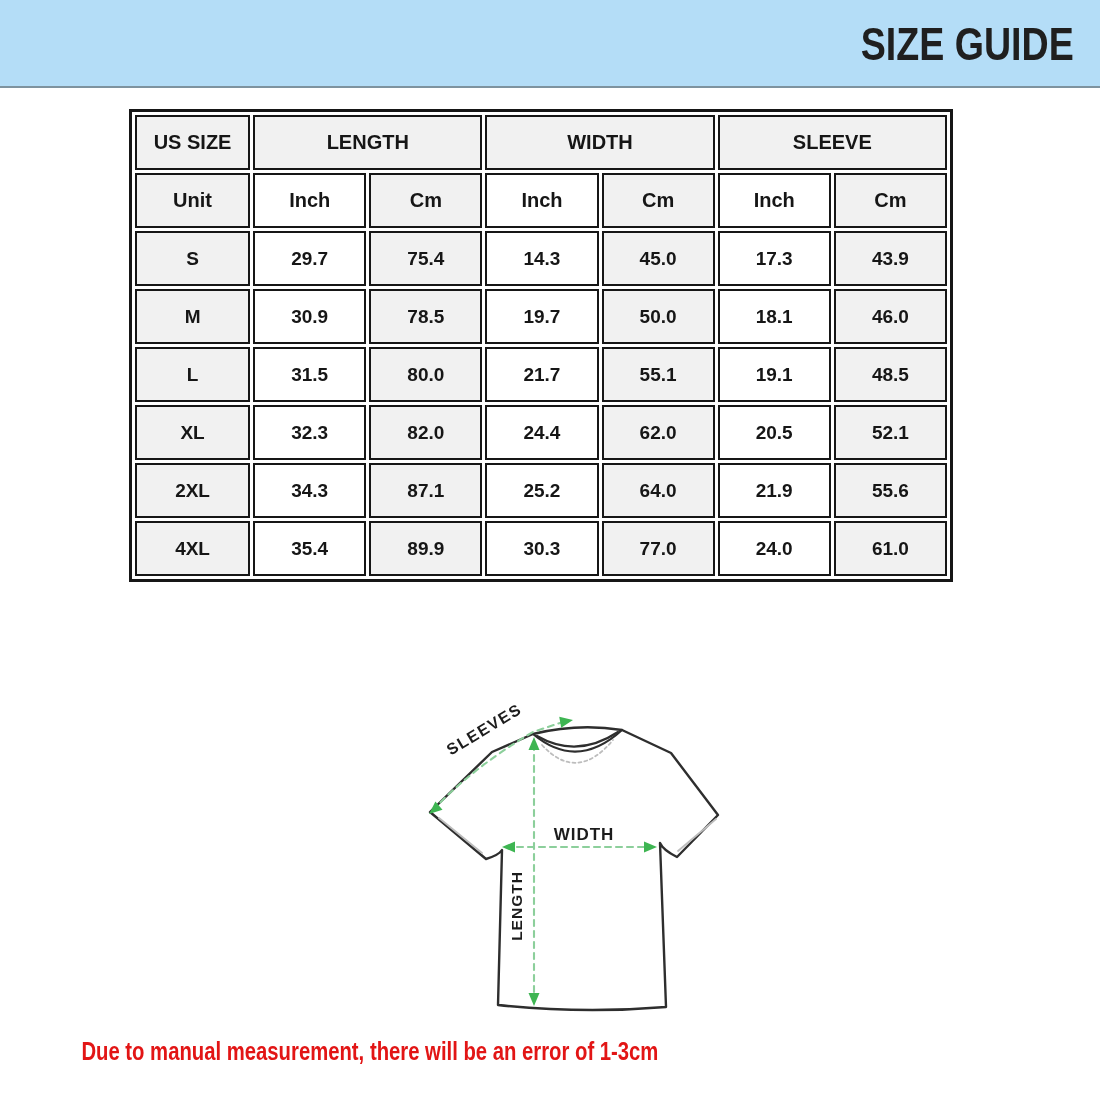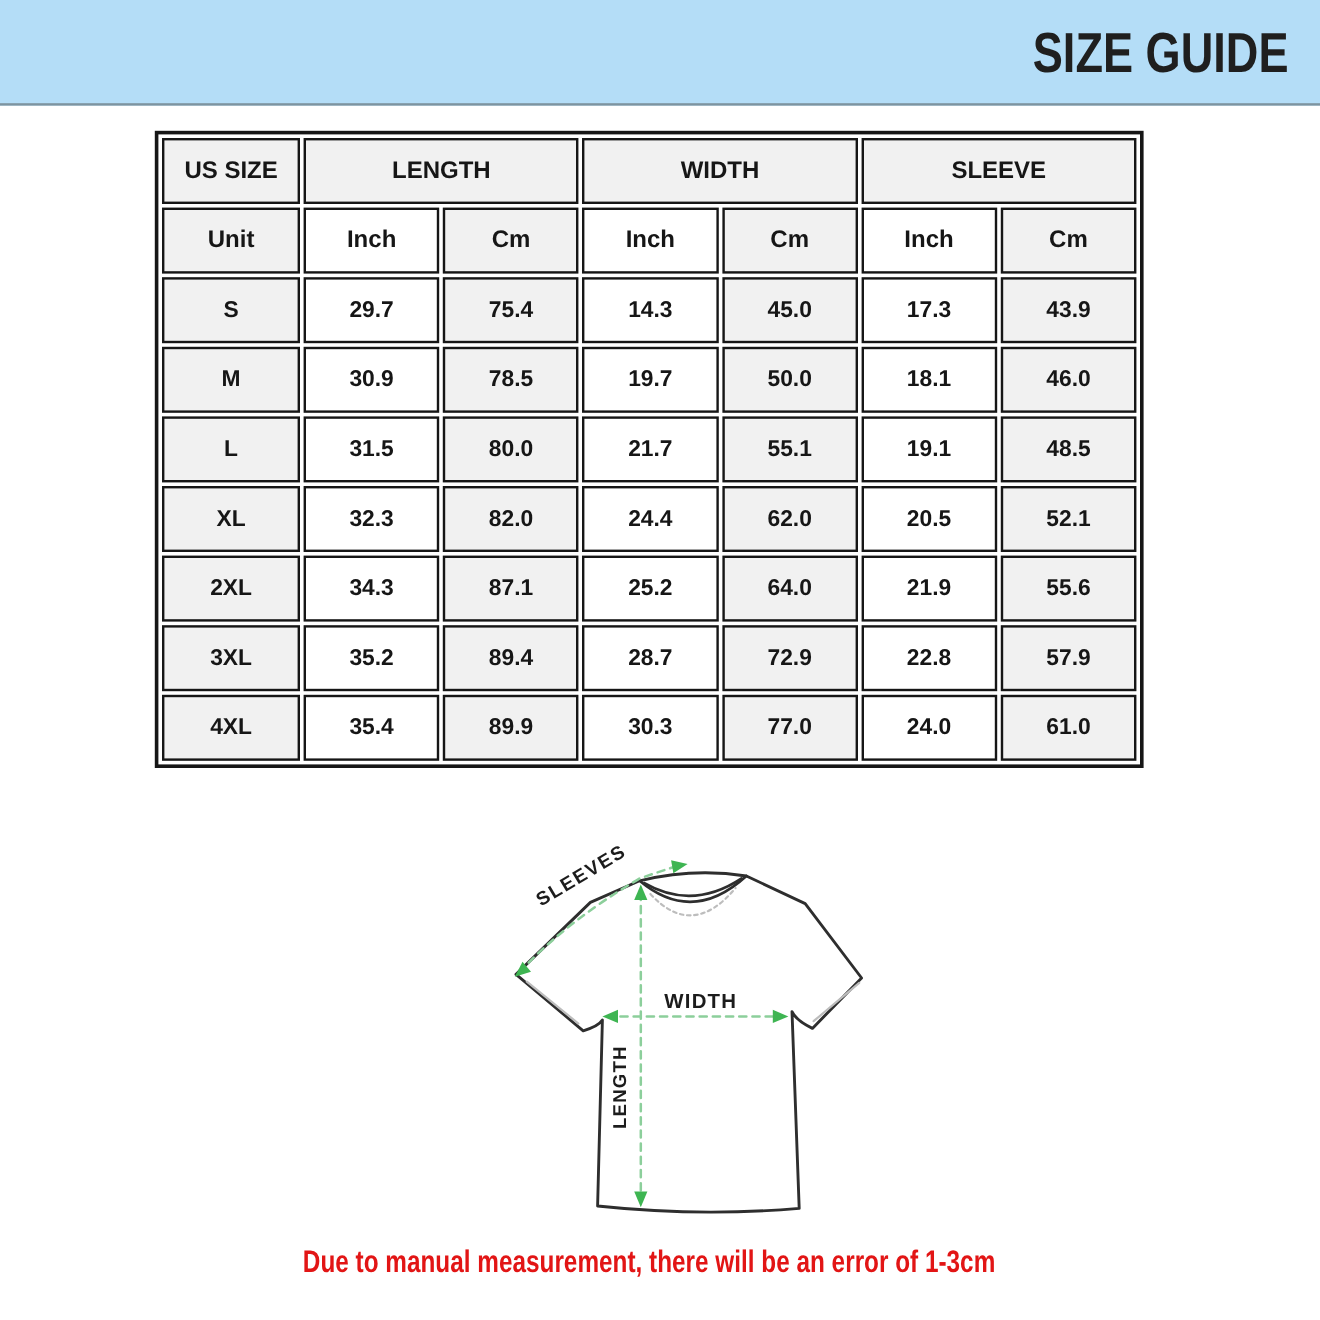--- a/index.html
+++ b/index.html
@@ -37,21 +37,21 @@
   .diagram{position:absolute;left:395px;top:685px;width:415px;height:345px;}
   .diagram svg{width:100%;height:100%;display:block;}
   .shirt-line{fill:#ffffff;stroke:#2e2e2e;stroke-width:2.4;stroke-linejoin:round;stroke-linecap:round;}
   .shirt-detail{fill:none;stroke:#2e2e2e;stroke-width:2.2;stroke-linecap:round;}
   .shirt-gray{fill:none;stroke:#bdbdbd;stroke-width:1.8;stroke-linecap:round;}
   .meas-dash{fill:none;stroke:#8ccf9b;stroke-width:2.1;stroke-dasharray:6 5;stroke-linecap:round;}
   .meas-arrow{fill:#3eb552;stroke:none;}
   .meas-label{font-family:"Liberation Sans",sans-serif;font-weight:bold;fill:#1c1c1c;}
   
   .note{
-    position:absolute;left:0;top:1036px;width:1082px;text-align:center;
+    position:absolute;left:0;top:1036px;width:1082px;
   }
   .note span{
     display:inline-block;transform:scaleX(0.78);transform-origin:center;
     font-size:26px;font-weight:bold;color:#e21515;white-space:nowrap;
   }
 </style>
 </head>
 <body>
 
 <div class="banner">
@@ -123,29 +123,20 @@
   <tr class="cols">
     <td>2XL</td>
     <td>34.3</td>
     <td>87.1</td>
     <td>25.2</td>
     <td>64.0</td>
     <td>21.9</td>
     <td>55.6</td>
   </tr>
   <tr class="cols">
-    <td>3XL</td>
-    <td>35.2</td>
-    <td>89.4</td>
-    <td>28.7</td>
-    <td>72.9</td>
-    <td>22.8</td>
-    <td>57.9</td>
-  </tr>
-  <tr class="cols">
     <td>4XL</td>
     <td>35.4</td>
     <td>89.9</td>
     <td>30.3</td>
     <td>77.0</td>
     <td>24.0</td>
     <td>61.0</td>
   </tr>
   </tbody>
 </table>

